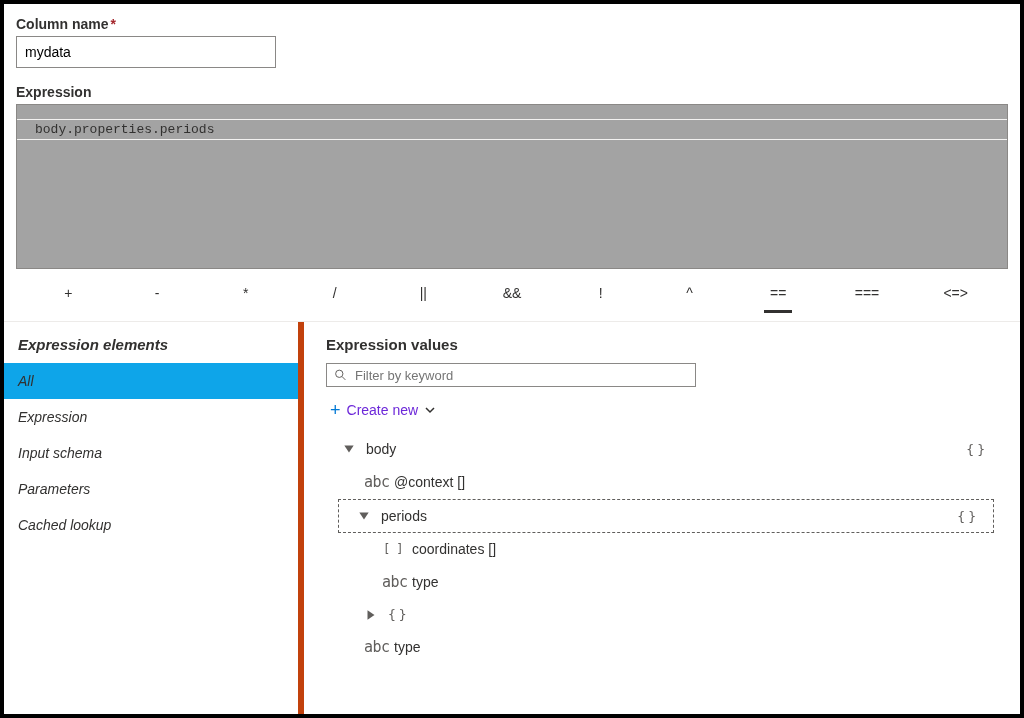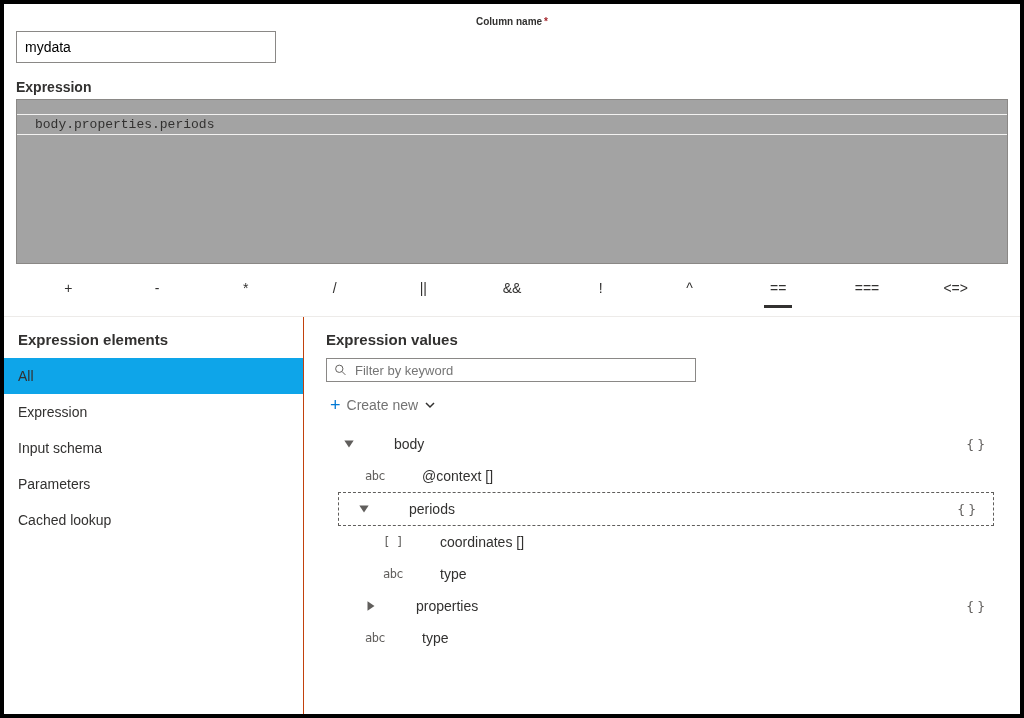--- a/index.html
+++ b/index.html
@@ -8,21 +8,21 @@
     font-size: 14px;
     color: #323130;
     background: #fff;
     border: 4px solid #000;
     width: 1024px;
     height: 718px;
     overflow: hidden;
   }
   .container { padding: 12px 0 0 0; height:100%; display:flex; flex-direction:column; }
   .top-section { padding: 0 12px; }
-  .label { font-weight:600; font-size:10px; margin-bottom:4px;text-align:center; }
+  .label { font-weight:600; font-size:14px; margin-bottom:4px; }
   .required { color:#a4262c; margin-left:2px; }
   .text-input {
     width: 260px;
     height: 32px;
     border:1px solid #8a8886;
     padding: 4px 8px;
     font-size:14px;
     font-family: inherit;
   }
   .expr-label { font-weight:600; margin:16px 0 4px; }
@@ -65,22 +65,23 @@
     background:#323130;
   }
   .bottom-panes {
     display:flex;
     flex:1;
     overflow:hidden;
     border-top:1px solid #edebe9;
   }
   .left-pane {
     width:300px;
-    border-right:1px solid #c2410c;
+    border-right:6px solid #c2410c;
     padding-top:14px;
+    font-style:italic;
   }
   .pane-title { font-weight:600; font-size:15px; padding:0 14px 10px; }
   .elem-item {
     padding:10px 14px;
     cursor:pointer;
   }
   .elem-item.selected { background:#0ea5e9; }
   .right-pane { flex:1; padding:14px 18px 0 22px; display:flex; flex-direction:column; overflow:auto; }
   .filter-wrap { position:relative; width:370px; margin-bottom:14px;}
   .filter-input {
@@ -102,24 +103,23 @@
   }
   .plus-icon { font-size:18px; font-weight:300; line-height:1; }
   .chev-icon { width:12px; height:12px; }
   .tree { padding-left:10px; }
   .tree-row {
     display:flex; align-items:center;
     padding:8px 6px;
     cursor:pointer;
     position:relative;
     font-size:14px;
-    gap:28px;
   }
   .tree-row .caret { width:14px; height:14px; margin-right:10px; flex-shrink:0; color:#605e5c; }
-  .tree-row .type-icon { width:22px; text-align:center; margin-right:8px; font-size:12px; color:#605e5c; flex-shrink:0; font-family:Consolas,monospace; letter-spacing:-0.5px;}
+  .tree-row .type-icon { width:22px; text-align:center; margin-right:8px; font-size:15px; color:#605e5c; flex-shrink:0; font-family:Consolas,monospace; letter-spacing:-0.5px;}
   .tree-row .node-label { flex:1; }
   .tree-row .obj-icon { font-family:Consolas,monospace; font-size:13px; color:#605e5c; margin-right:8px; letter-spacing:3px; }
   .indent-1 { padding-left:28px; }
   .indent-2 { padding-left:46px; }
   .dashed-box {
     border:1px dashed #605e5c;
     margin:0 8px 0 2px;
   }
   .caret svg { width:100%; height:100%; }
 </style>
@@ -170,21 +170,21 @@
       <div class="filter-wrap">
         <svg class="search-icon" viewBox="0 0 16 16" fill="none" stroke="currentColor" stroke-width="1.2">
             <circle cx="6.5" cy="6.5" r="4.5"></circle>
             <line x1="10" y1="10" x2="14" y2="14"></line>
           </svg>
         <input class="filter-input" type="text" placeholder="Filter by keyword" style="">
       </div>
 
       <div class="create-row">
         <span class="plus-icon">+</span>
-        <span style="color:#737373">Create new</span>
+        <span style="color:#6d28d9">Create new</span>
         <svg class="chev-icon" viewBox="0 0 12 12" fill="none" stroke="#323130" stroke-width="1.5">
             <polyline points="2,4 6,8 10,4"></polyline>
           </svg>
       </div>
 
       <div class="tree">
 
         <div class="tree-row">
           <span class="caret"><svg viewBox="0 0 12 12" fill="currentColor">
                 <polygon points="2,3 10,3 6,9"></polygon>
@@ -215,21 +215,20 @@
 
         <div class="tree-row indent-2">
           <span class="type-icon">abc</span>
           <span class="node-label">type</span>
         </div>
 
         <div class="tree-row indent-1">
           <span class="caret"><svg viewBox="0 0 12 12" fill="currentColor">
                 <polygon points="3,2 9,6 3,10"></polygon>
               </svg></span>
-          <span class="node-label">properties</span>
           <span class="obj-icon">{}</span>
         </div>
 
         <div class="tree-row indent-1">
           <span class="type-icon">abc</span>
           <span class="node-label">type</span>
         </div>
 
       </div>
     </div>

